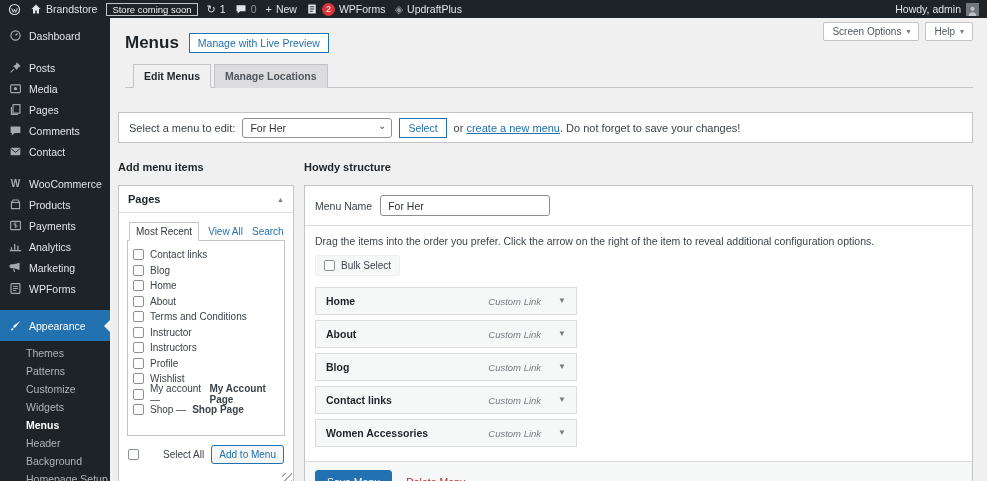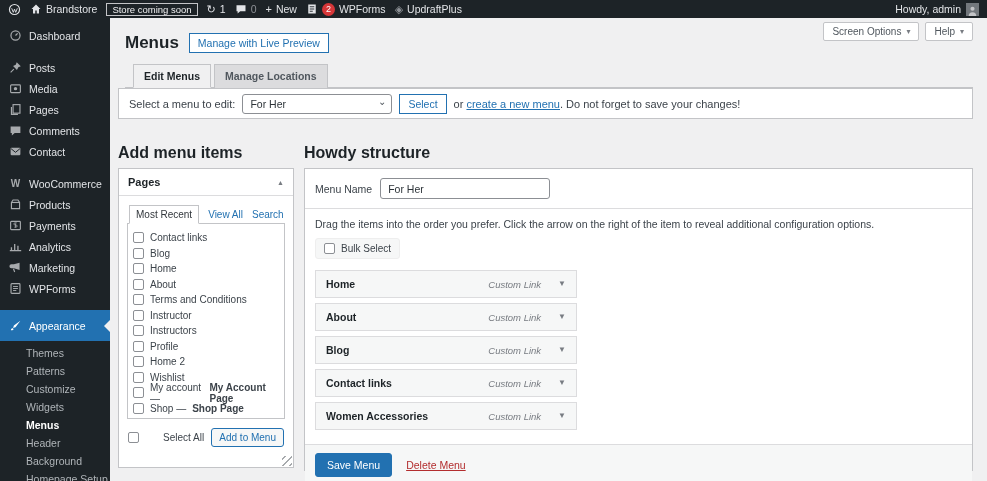--- a/index.html
+++ b/index.html
@@ -45,32 +45,32 @@
   .h1-row { display:flex; align-items:center; gap:10px; margin:11px 0 0 7px; }
   h1 { font-size:17px; font-weight:600; color:#1d2327; }
   .btn-secondary { background:#fff; border:1px solid #2271b1; color:#2271b1; font-size:10.5px; padding:3px 8px;
                    border-radius:0; cursor:pointer; font-family:inherit; }
 
   .nav-tabs { margin:10px 0 0 7px; border-bottom:1px solid #c3c4c7; display:flex; gap:3px; padding-left:8px; }
   .nav-tab { border:1px solid #c3c4c7; border-bottom:none; padding:5px 10px; font-size:10.5px; cursor:pointer;
              background:#dcdcde; color:#50575e; position:relative; top:1px; font-weight:600; }
   .nav-tab.active { background:#f0f0f1; color:#1d2327; font-weight:bold; border-bottom:1px solid #f0f0f1; }
 
-  .select-bar { margin-top:0; background:#fff; border:1px solid #c3c4c7; height:31px; display:flex; align-items:center;
+  .select-bar { margin-top:24px; background:#fff; border:1px solid #c3c4c7; height:31px; display:flex; align-items:center;
                 gap:7px; padding:0 10px; }
   .select-wrap { position:relative; display:inline-block; }
   .menu-select { -webkit-appearance:none; appearance:none; width:150px; height:20px; border:1px solid #8c8f94; border-radius:3px;
                  background:#fff; font-size:10.5px; font-family:inherit; color:#2c3338; padding:0 20px 0 7px; }
   .select-chevron { position:absolute; right:6px; top:2px; font-size:10px; color:#50575e; pointer-events:none; }
   a.link { color:#2271b1; text-decoration:underline; cursor:pointer; }
 
   .columns { display:flex; gap:10px; margin-top:14px; align-items:flex-start; }
   .col-left { width:176px; flex:none; }
   .col-right { flex:1; }
-  .col-heading { font-size:16px; font-weight:bold; color:#1d2327; margin:11px 0 9px 0; height:15px; }
+  .col-heading { font-size:11px; font-weight:bold; color:#1d2327; margin:4px 0 9px 0; height:15px; }
 
   
   .pages-box { background:#fff; border:1px solid #c3c4c7; height:300px; position:relative; display:flex; flex-direction:column; }
   .pages-head { display:flex; align-items:center; justify-content:space-between; padding:7px 9px; border-bottom:1px solid #dcdcde; }
   .pages-head .title { font-weight:bold; font-size:11px; color:#1d2327; }
   .pages-head .glyph { font-size:7px; color:#787c82; cursor:pointer; }
   .pages-body { padding:8px 8px 6px 8px; flex:1; display:flex; flex-direction:column; }
   .inner-tabs { display:flex; align-items:flex-end; gap:9px; font-size:10px; position:relative; top:1px; padding-left:2px; }
   .inner-tab-active { border:1px solid #c3c4c7; border-bottom:1px solid #fff; background:#fff; padding:3px 6px; color:#32373c; }
   .inner-tab-link { color:#2271b1; cursor:pointer; padding-bottom:4px; }
@@ -353,25 +353,20 @@
                 <b></b>
               </div>
             <div class="page-row">
                 <input type="checkbox" style="">
                 <span>Instructors</span>
                 <b></b>
               </div>
             <div class="page-row">
                 <input type="checkbox" style="">
                 <span>Profile</span>
-                <b></b>
-              </div>
-            <div class="page-row">
-                <input type="checkbox" style="">
-                <span>Home 2</span>
                 <b></b>
               </div>
             <div class="page-row">
                 <input type="checkbox" style="">
                 <span>Wishlist</span>
                 <b></b>
               </div>
             <div class="page-row">
                 <input type="checkbox" style="">
                 <span>My account — </span>

